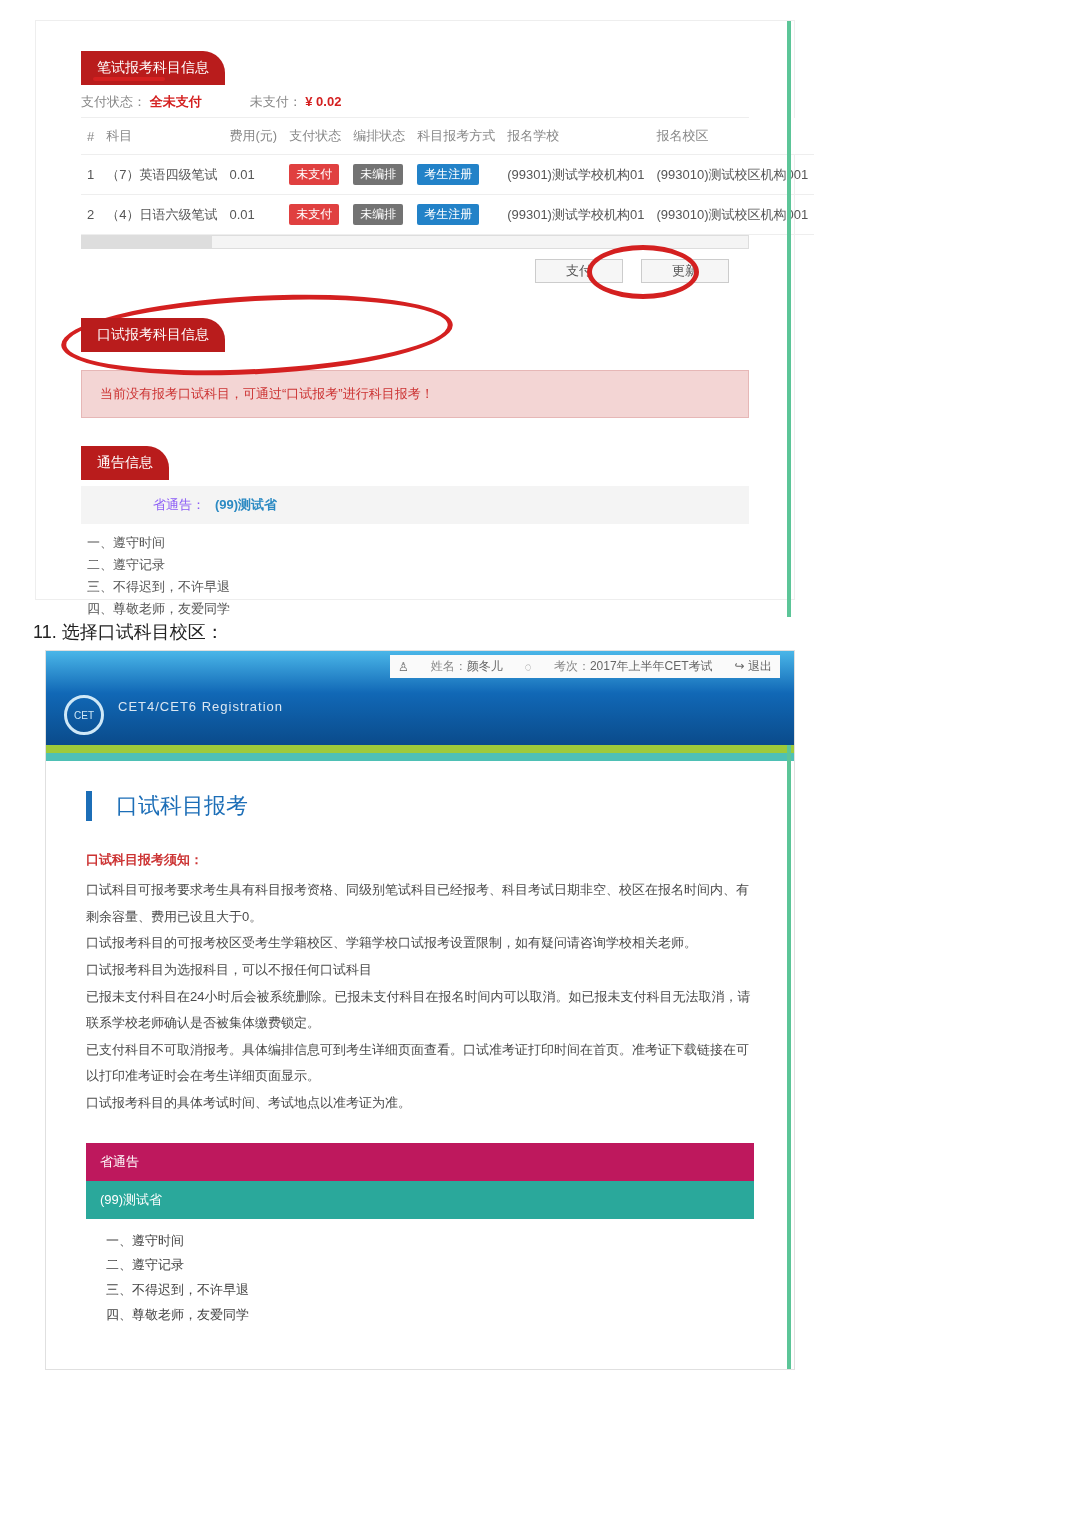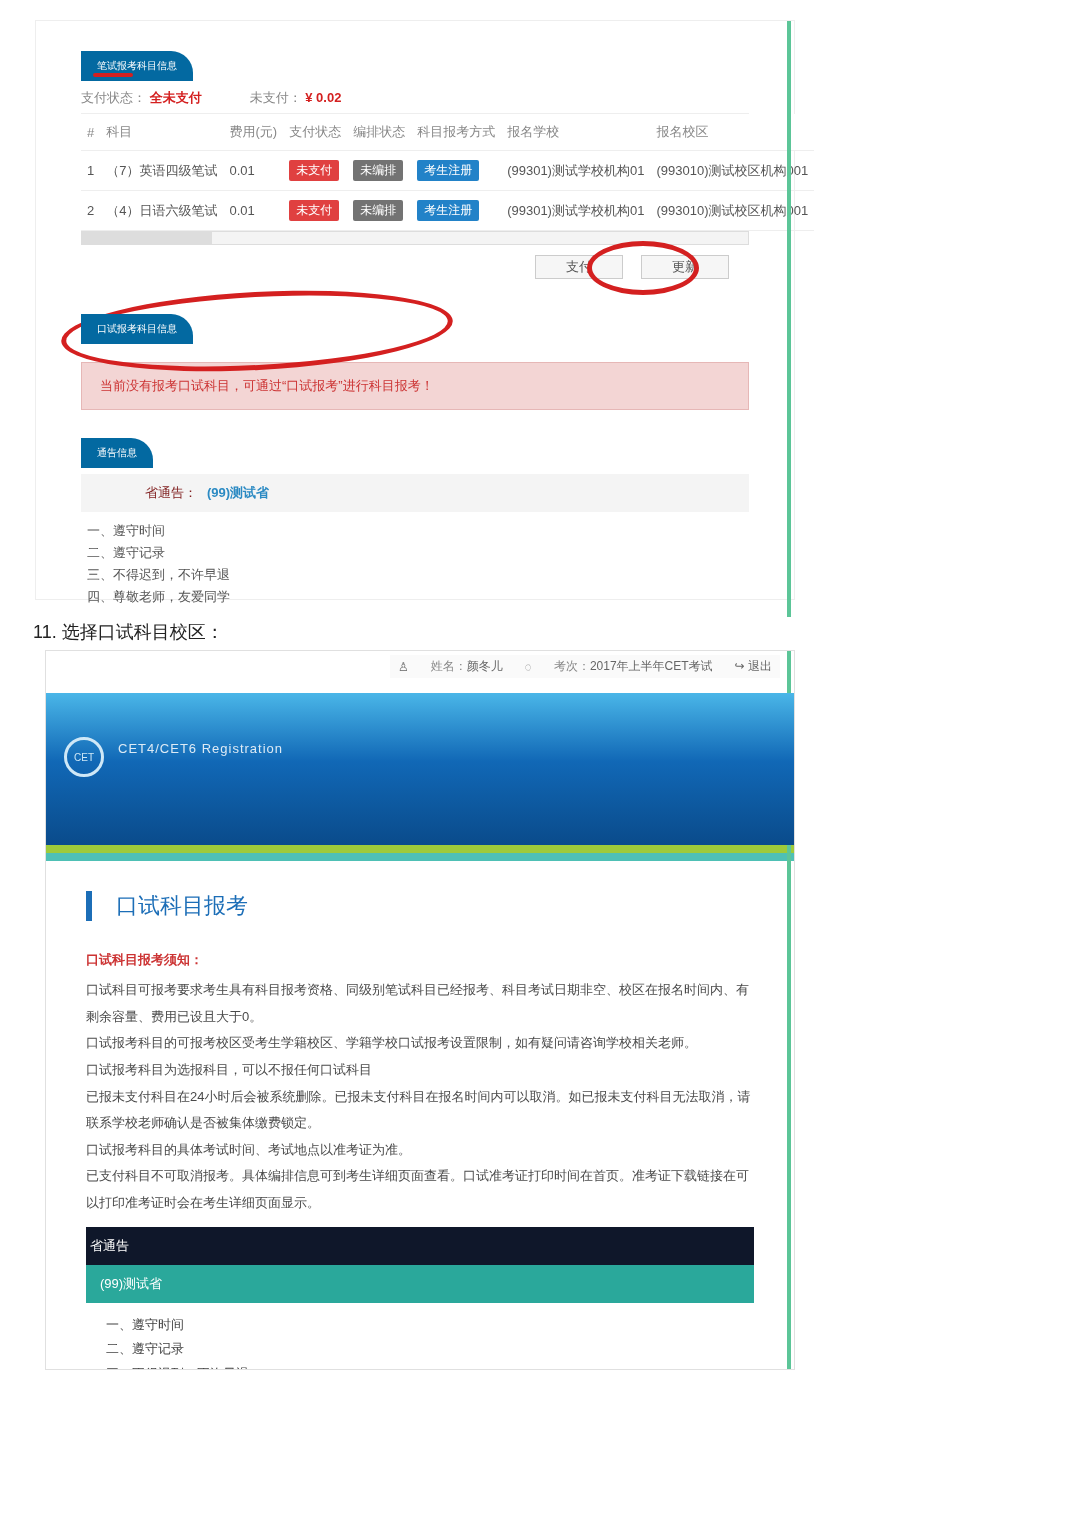--- a/index.html
+++ b/index.html
@@ -17,26 +17,26 @@
     left: 35px; top: 20px; width: 760px;
     height: 580px;
     background: #fff;
     border: 1px solid #eee;
   }
   .inner-card {
     margin: 30px 45px 0 45px;
   }
   .tab-hdr {
     display: inline-block;
-    background: #0369a1;
+    background: #b91c1c;
     color: #fff;
     padding: 8px 16px;
     border-top-right-radius: 22px;
     position: relative;
-    font-size: 10px;
+    font-size: 14px;
   }
   .tab-underline-red::after{
     content:"";
     position:absolute;
     left:12px; right:60px; bottom:4px;
     height:4px; background:#d42020;
     border-radius:2px;
   }
   .pay-status-bar {
     display: flex; justify-content: flex-start; gap: 48px;
@@ -101,21 +101,21 @@
     border-radius: 50% / 50%;
     pointer-events: none;
   }
   .circle-pay { width:112px; height:54px; left:506px; top:-4px; }
   .circle-oral { width:392px; height:78px; left:-20px; top:-22px; border-radius:50%/50%; transform: rotate(-3deg);}
   .notice-section { margin-top:28px;}
   .notice-head-row {
     background:#f4f4f4; padding:10px 0 10px 64px; color:#555; margin-top:6px;
     display:flex; gap:10px;
   }
-  .notice-head-row .key { color:#7f1d1d;}
+  .notice-head-row .key { color:#8b5cf6;margin-left:8px;}
   .notice-head-row .val { color:#2b8ac3; font-weight:bold;}
   .rules-list {
     padding: 8px 0 0 6px;
     line-height: 1.7;
     color:#555;
   }
 
   .green-line-right { position:absolute; right:3px; top:0; width:4px; height:596px; background:#5cc598;}
 
   .step-text {
@@ -132,26 +132,25 @@
     overflow:hidden;
   }
   .top-right-bar {
     position:absolute; top:4px; right:14px;
     display:flex; gap:22px; align-items:center;
     font-size:12px; color:#666; z-index:3;
     background:#fafafa; padding:3px 8px;
   }
   .top-right-bar .lbl { color:#888;}
   .banner {
-    height:152px;
+    height:94px;
     background: linear-gradient(180deg, #4ab6e8 0%, #1168b6 45%, #0a4b8b 100%);
     position:relative;
     color:#fff;
     padding: 48px 0 0 72px;
-    margin-top: 42px;
   }
   .banner .logo-ring {
     position:absolute; left:18px; top:44px;
     width:40px;height:40px;border-radius:50%;
     border:3px solid #cfe8f7;
     display:flex;align-items:center;justify-content:center;
     font-size:10px;color:#cfe8f7;
   }
   .banner h1 { font-size:18px; font-weight:normal; letter-spacing:1px;}
   .banner h2 { font-size:13px; font-weight:normal; opacity:.85; letter-spacing:1px;}
@@ -160,21 +159,21 @@
 
   .page2-content { padding: 30px 40px 0 40px;}
   .page2-title {
     font-size:22px; color:#1c6eb7; border-left:6px solid #1c6eb7;
     padding-left:24px;
   }
   .instr-head { color:#c33; font-weight:bold; margin-top:30px;}
   .instr-body { color:#4a4a4a; line-height:2.05; margin-top:8px;}
 
   .prov-notice-blue {
-    background:#0f172a; color:#fff; padding:10px 4px; margin-top:10px;
+    background:#be185d; color:#fff; padding:10px 14px; margin-top:26px;
   }
   .prov-sub-teal {
     background:#2aa89b; color:#fff; padding:10px 14px;
   }
   .rules-list2 {
     padding: 10px 0 0 20px; line-height:1.9; color:#444;
   }
 
   .green-strip-right2 { position:absolute; right:3px; top:0; width:4px; height:720px; background:#5cc598;}
 </style>
@@ -286,22 +285,22 @@
 
   <div class="page2-content">
     <div class="page2-title">口试科目报考</div>
 
     <div class="instr-head">口试科目报考须知：</div>
     <div class="instr-body">
       <div>口试科目可报考要求考生具有科目报考资格、同级别笔试科目已经报考、科目考试日期非空、校区在报名时间内、有剩余容量、费用已设且大于0。</div>
       <div>口试报考科目的可报考校区受考生学籍校区、学籍学校口试报考设置限制，如有疑问请咨询学校相关老师。</div>
       <div>口试报考科目为选报科目，可以不报任何口试科目</div>
       <div>已报未支付科目在24小时后会被系统删除。已报未支付科目在报名时间内可以取消。如已报未支付科目无法取消，请联系学校老师确认是否被集体缴费锁定。</div>
+      <div>已支付科目不可取消报考。具体编排信息可到考生详细页面查看。口试准考证打印时间在首页。准考证下载链接在可以打印准考证时会在考生详细页面显示。</div>
       <div>口试报考科目的具体考试时间、考试地点以准考证为准。</div>
-      <div>已支付科目不可取消报考。具体编排信息可到考生详细页面查看。口试准考证打印时间在首页。准考证下载链接在可以打印准考证时会在考生详细页面显示。</div>
     </div>
 
     <div class="prov-notice-blue">省通告</div>
     <div class="prov-sub-teal">(99)测试省</div>
     <div class="rules-list2">
       <div>一、遵守时间</div>
       <div>二、遵守记录</div>
       <div>三、不得迟到，不许早退</div>
       <div>四、尊敬老师，友爱同学</div>
     </div>

